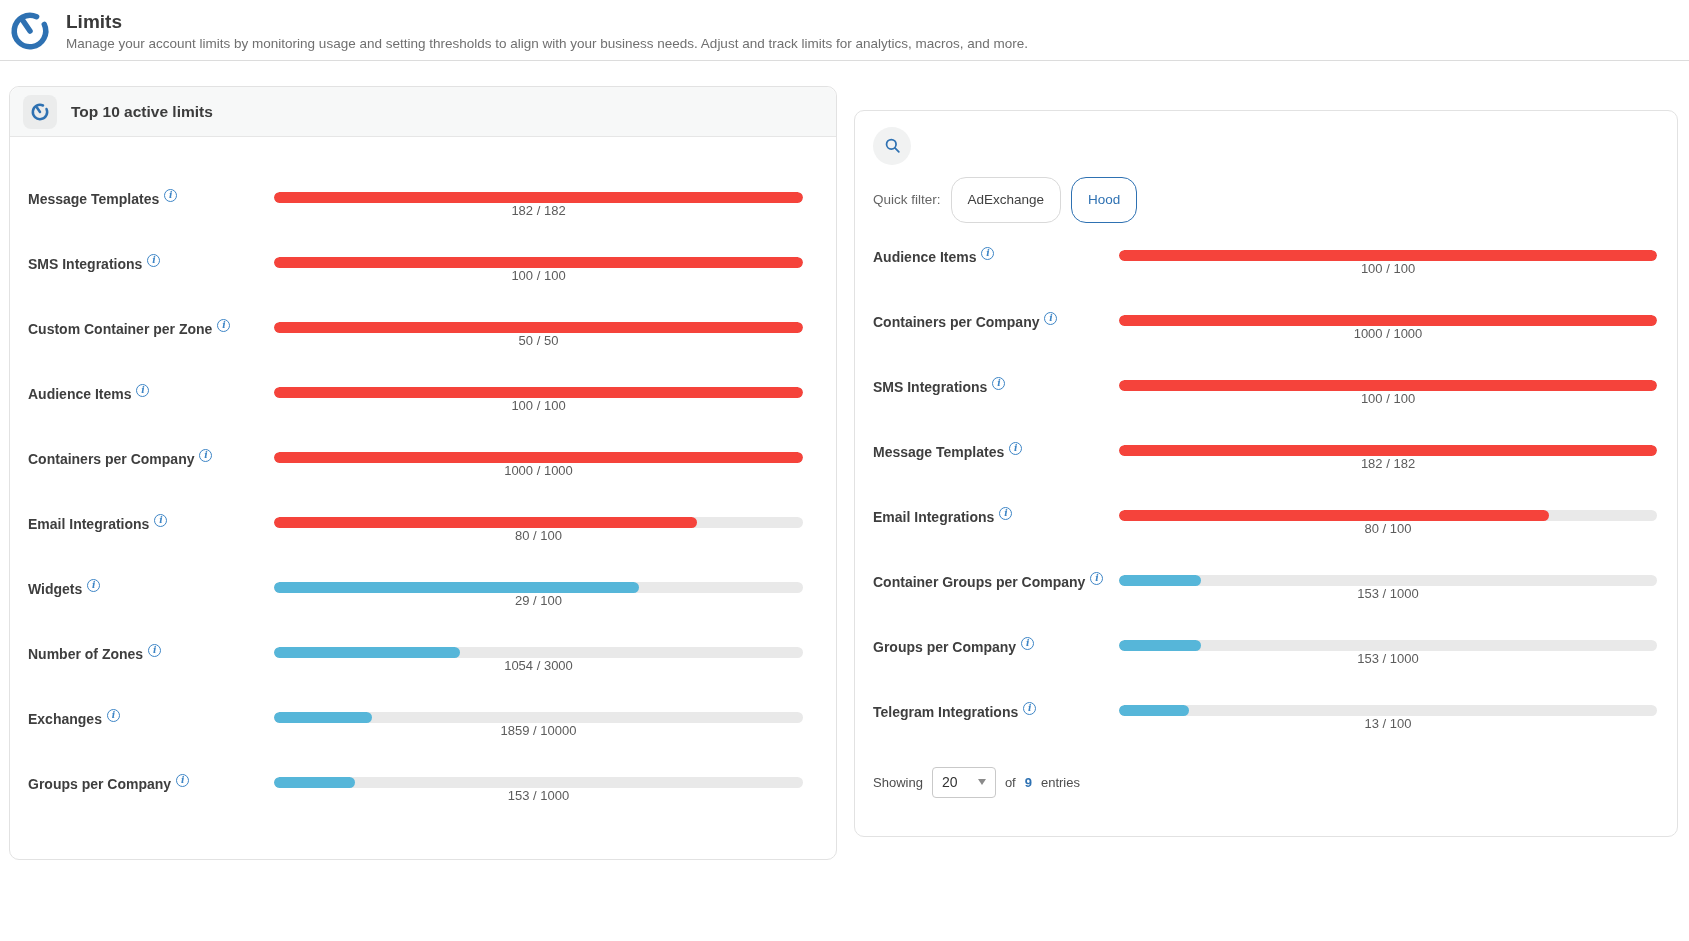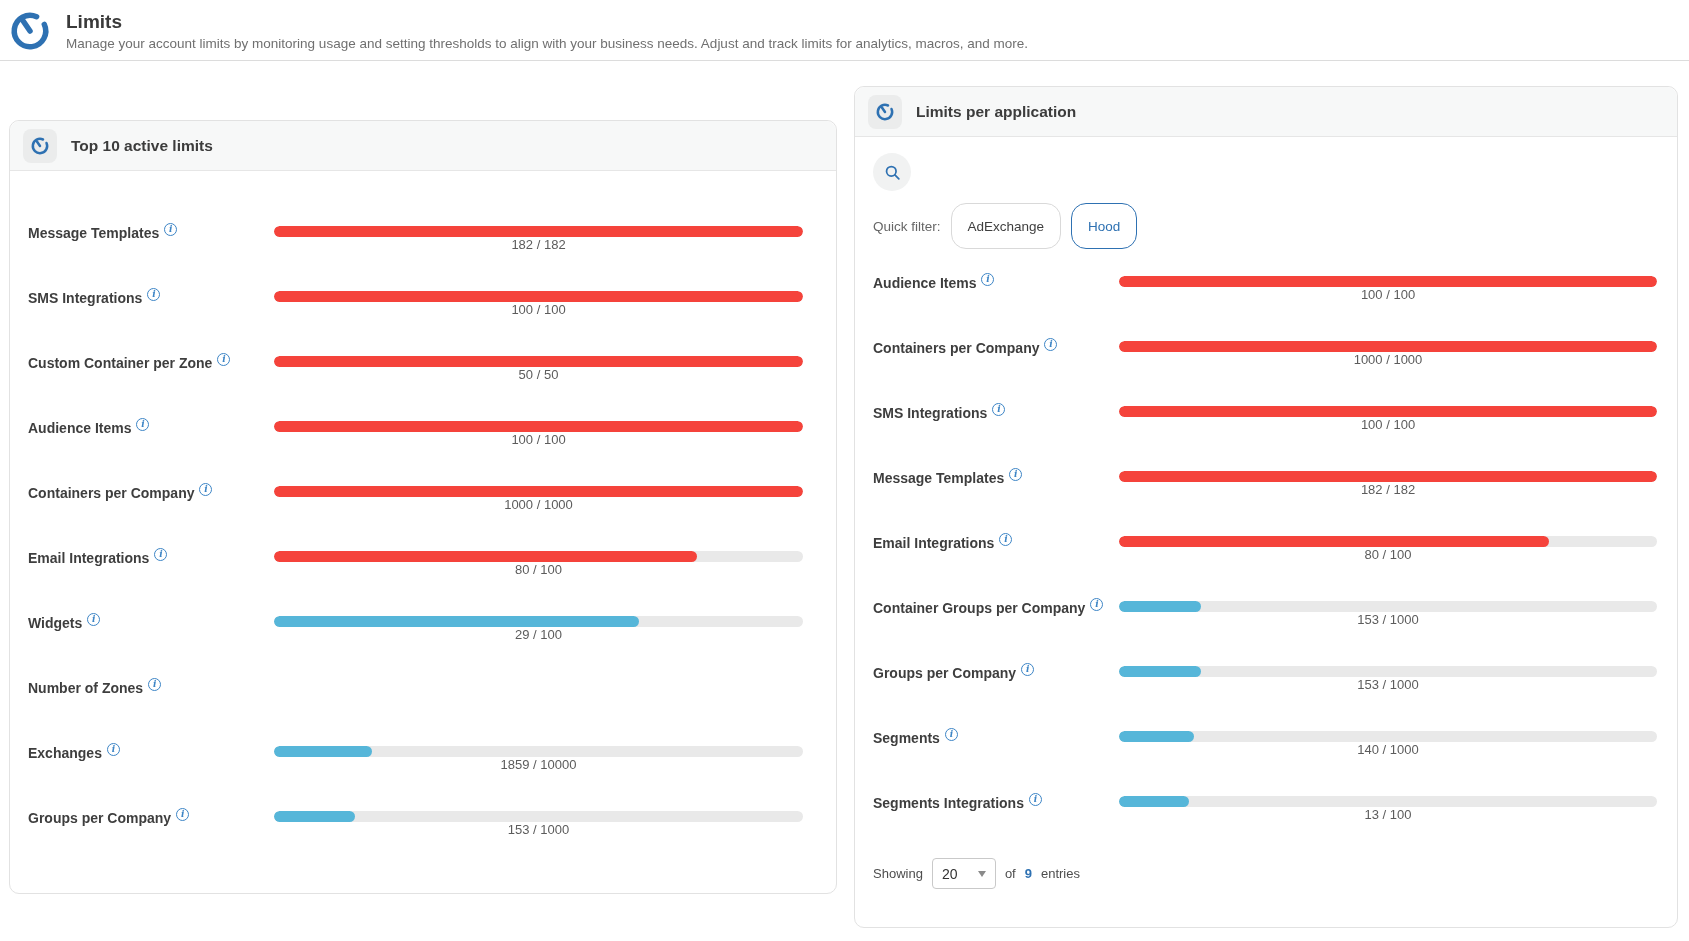--- a/index.html
+++ b/index.html
@@ -216,20 +216,26 @@
         <div class="bar-fill" style="width: 69%; background: rgb(86, 182, 217);"></div>
       </div>
       <div class="bar-value">29 / 100</div>
     </div>
   </div>
 
   <div class="limit-row">
     <div class="label-col">
       <span class="limit-label">Number of Zones</span><span class="info-icon"></span>
     </div>
+    <div class="bar-col">
+      <div class="bar-track">
+        <div class="bar-fill" style="width: 35.1333%; background: rgb(86, 182, 217);"></div>
+      </div>
+      <div class="bar-value">1054 / 3000</div>
+    </div>
   </div>
 
   <div class="limit-row">
     <div class="label-col">
       <span class="limit-label">Exchanges</span><span class="info-icon"></span>
     </div>
     <div class="bar-col">
       <div class="bar-track">
         <div class="bar-fill" style="width: 18.59%; background: rgb(86, 182, 217);"></div>
       </div>
@@ -245,29 +251,20 @@
       <div class="bar-track">
         <div class="bar-fill" style="width: 15.3%; background: rgb(86, 182, 217);"></div>
       </div>
       <div class="bar-value">153 / 1000</div>
     </div>
   </div>
 </div>
   </section>
 
   <section class="panel panel-right">
-    <div class="panel-header">
-      <span class="icon-chip">
-        <svg viewBox="0 0 24 24" fill="none" stroke="currentColor" stroke-width="3" stroke-linecap="round">
-          <path d="M15.6 4.2 A8.6 8.6 0 1 0 19.8 8.4"></path>
-          <path d="M12 12 L8.1 6.3"></path>
-        </svg>
-      </span>
-      <h2 class="panel-title">Limits per application</h2>
-    </div>
     <div class="panel-body-right">
       <button class="search-btn">
         <svg viewBox="0 0 24 24" fill="none" stroke="currentColor" stroke-width="2.2" stroke-linecap="round">
           <circle cx="10.5" cy="10.5" r="6"></circle>
           <path d="M15 15 L20 20"></path>
         </svg>
       </button>
       <div class="filter-row">
         <span class="filter-label">Quick filter:</span>
         <div class="pills">
@@ -354,35 +351,24 @@
       <span class="limit-label">Groups per Company</span><span class="info-icon"></span>
     </div>
     <div class="bar-col">
       <div class="bar-track">
         <div class="bar-fill" style="width: 15.3%; background: rgb(86, 182, 217);"></div>
       </div>
       <div class="bar-value">153 / 1000</div>
     </div>
   </div>
 
-  <div class="limit-row">
-    <div class="label-col">
-      <span class="limit-label">Segments</span><span class="info-icon"></span>
-    </div>
-    <div class="bar-col">
-      <div class="bar-track">
-        <div class="bar-fill" style="width: 14%; background: rgb(86, 182, 217);"></div>
-      </div>
-      <div class="bar-value">140 / 1000</div>
-    </div>
-  </div>
-
-  <div class="limit-row">
-    <div class="label-col">
-      <span class="limit-label">Segments Integrations</span><span class="info-icon"></span>
+
+  <div class="limit-row">
+    <div class="label-col">
+      <span class="limit-label">Telegram Integrations</span><span class="info-icon"></span>
     </div>
     <div class="bar-col">
       <div class="bar-track">
         <div class="bar-fill" style="width: 13%; background: rgb(86, 182, 217);"></div>
       </div>
       <div class="bar-value">13 / 100</div>
     </div>
   </div>
 </div>
       <div class="table-footer">

